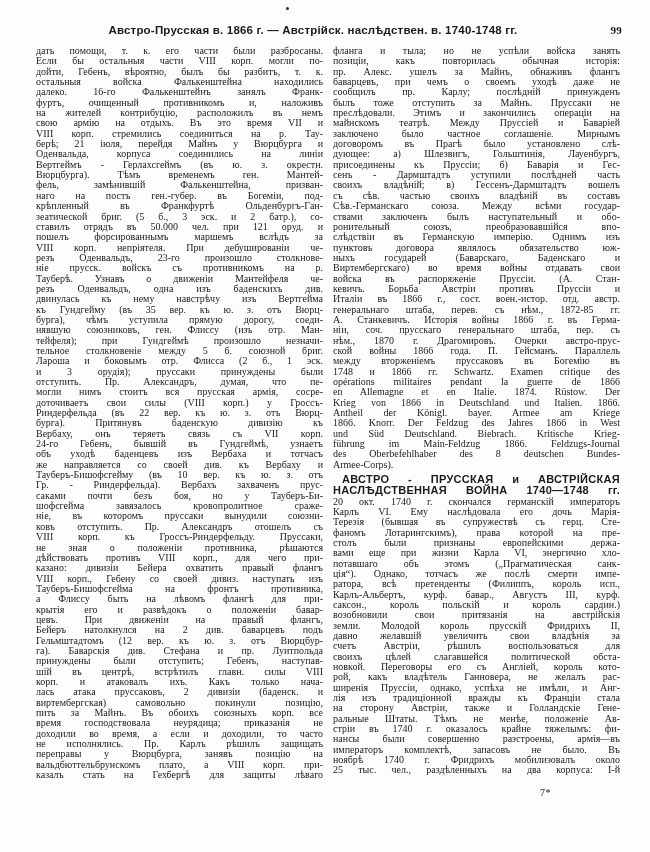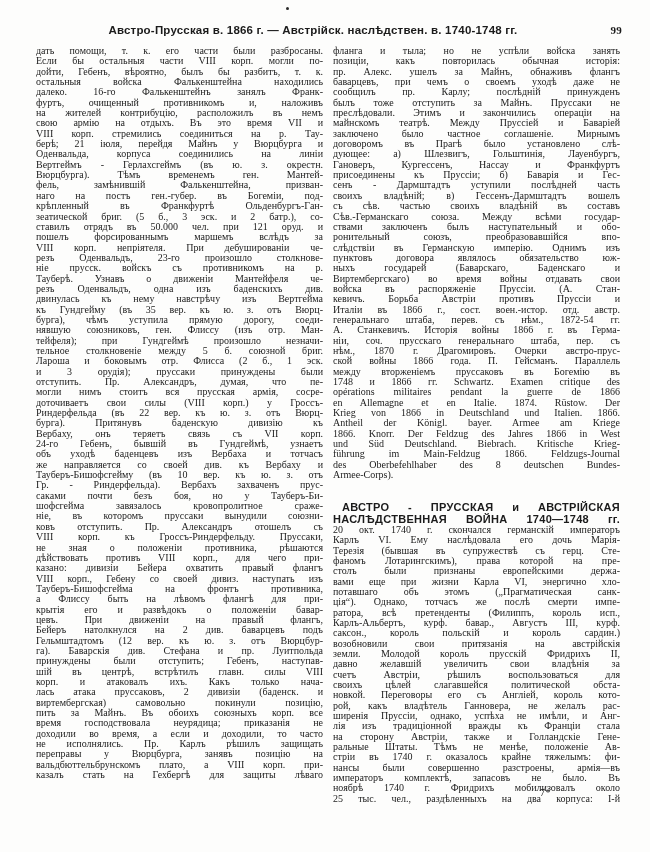--- a/index.html
+++ b/index.html
@@ -58,21 +58,21 @@
   }
   .line {
     text-align:justify;
     text-align-last:justify;
     white-space:normal;
   }
   .lines.para-end .line:last-child {
     text-align-last:left;
   }
   .article-heading {
-    margin-top:22px;
+    margin-top:4px;
     font-family:"Liberation Sans", sans-serif;
     font-weight:bold;
     font-size:11px;
     line-height:11.2px;
     letter-spacing:0.3px;
   }
   .article-heading .h1 {
     text-indent:9px;
     text-align:justify;
     text-align-last:justify;
@@ -184,36 +184,35 @@
           <div class="line">позиціи, какъ повторилась обычная исторія:</div>
           <div class="line">пр. Алекс. ушелъ за Майнъ, обнаживъ флангъ</div>
           <div class="line">баварцевъ, при чемъ о своемъ уходѣ даже не</div>
           <div class="line">сообщилъ пр. Карлу; послѣдній принужденъ</div>
           <div class="line">былъ тоже отступить за Майнъ. Пруссаки не</div>
           <div class="line">преслѣдовали. Этимъ и закончились операціи на</div>
           <div class="line">майнскомъ театрѣ. Между Пруссіей и Баваріей</div>
           <div class="line">заключено было частное соглашеніе. Мирнымъ</div>
           <div class="line">договоромъ въ Прагѣ было установлено слѣ-</div>
           <div class="line">дующее: а) Шлезвигъ, Гольштинія, Лауенбургъ,</div>
-          <div class="line">Гановеръ, Кургессенъ, Нассау и Франкфуртъ</div>
           <div class="line">присоединены къ Пруссіи; б) Баварія и Гес-</div>
           <div class="line">сенъ - Дармштадтъ уступили послѣдней часть</div>
           <div class="line">своихъ владѣній; в) Гессенъ-Дармштадтъ вошелъ</div>
           <div class="line">съ сѣв. частью своихъ владѣній въ составъ</div>
           <div class="line">Сѣв.-Германскаго союза. Между всѣми государ-</div>
           <div class="line">ствами заключенъ былъ наступательный и обо-</div>
           <div class="line">ронительный союзъ, преобразовавшійся впо-</div>
           <div class="line">слѣдствіи въ Германскую имперію. Однимъ изъ</div>
           <div class="line">пунктовъ договора являлось обязательство юж-</div>
           <div class="line">ныхъ государей (Баварскаго, Баденскаго и</div>
           <div class="line">Виртембергскаго) во время войны отдавать свои</div>
           <div class="line">войска въ распоряженіе Пруссіи. (А. Стан-</div>
           <div class="line">кевичъ. Борьба Австріи противъ Пруссіи и</div>
           <div class="line">Италіи въ 1866 г., сост. воен.-истор. отд. австр.</div>
-          <div class="line">генеральнаго штаба, перев. съ нѣм., 1872-54 гг.</div>
+          <div class="line">генеральнаго штаба, перев. съ нѣм., 1872-85 гг.</div>
           <div class="line">А. Станкевичъ. Исторія войны 1866 г. въ Герма-</div>
           <div class="line">ніи, соч. прусскаго генеральнаго штаба, пер. съ</div>
           <div class="line">нѣм., 1870 г. Драгомировъ. Очерки австро-прус-</div>
           <div class="line">ской войны 1866 года. П. Гейсманъ. Параллель</div>
           <div class="line">между вторженіемъ пруссаковъ въ Богемію въ</div>
           <div class="line">1748 и 1866 гг. Schwartz. Examen critique des</div>
           <div class="line">opérations militaires pendant la guerre de 1866</div>
           <div class="line">en Allemagne et en Italie. 1874. Rüstow. Der</div>
           <div class="line">Krieg von 1866 in Deutschland und Italien. 1866.</div>
           <div class="line">Antheil der Königl. bayer. Armee am Kriege</div>

